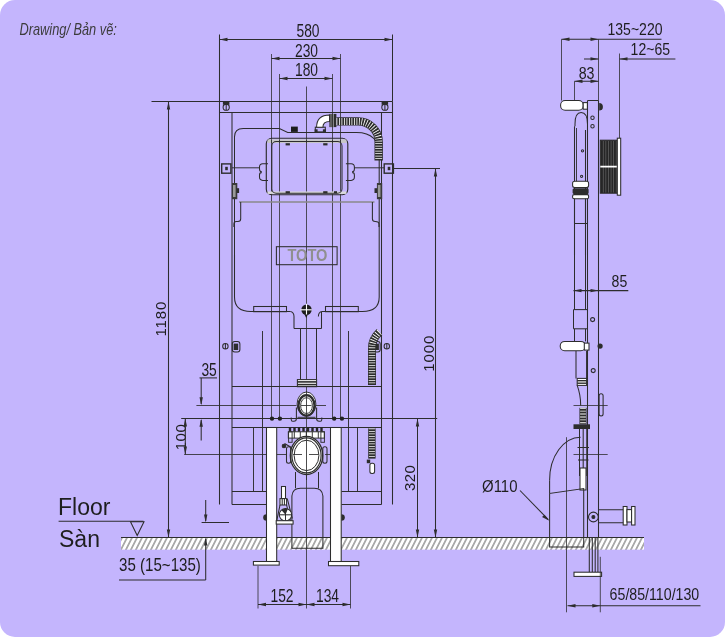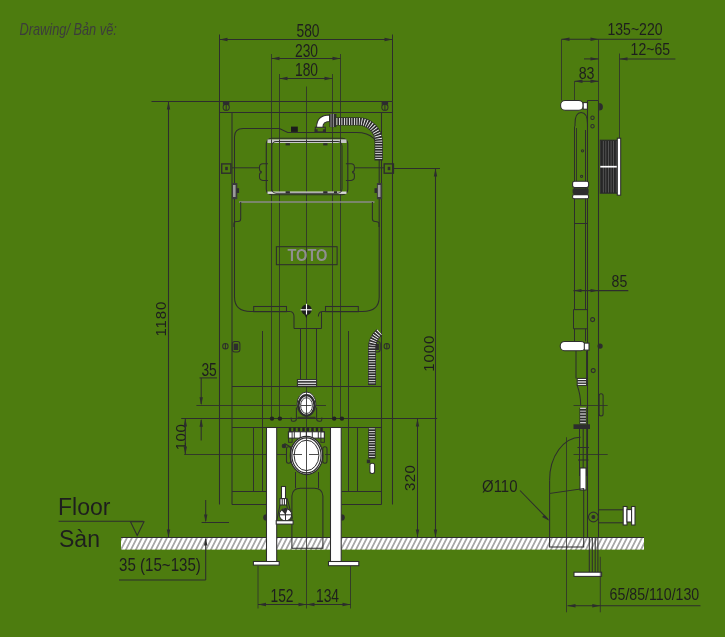--- a/index.html
+++ b/index.html
@@ -1,17 +1,17 @@
 <!DOCTYPE html>
 <html><head>
 <meta charset="utf-8">
 <style>
   html,body{margin:0;padding:0;background:#fff;}
-  .page{position:relative;width:725px;height:637px;background:#4d7c0f;overflow:hidden;
-        font-family:"Liberation Sans", sans-serif;}
+  .page{position:relative;width:725px;height:637px;background:#c4b5fd;overflow:hidden;
+        font-family:"Liberation Sans", sans-serif;border-radius:15px;}
   svg text{font-family:"Liberation Sans", sans-serif;fill:#1e1e1e;}
 </style>
 </head>
 <body>
 <div class="page">
 <svg width="725" height="637" viewBox="0 0 725 637">
 <defs>
 
   <pattern id="hatch" width="5.0" height="12" patternUnits="userSpaceOnUse" patternTransform="skewX(-27)">
     <rect width="5.0" height="12" fill="#fff"></rect>

